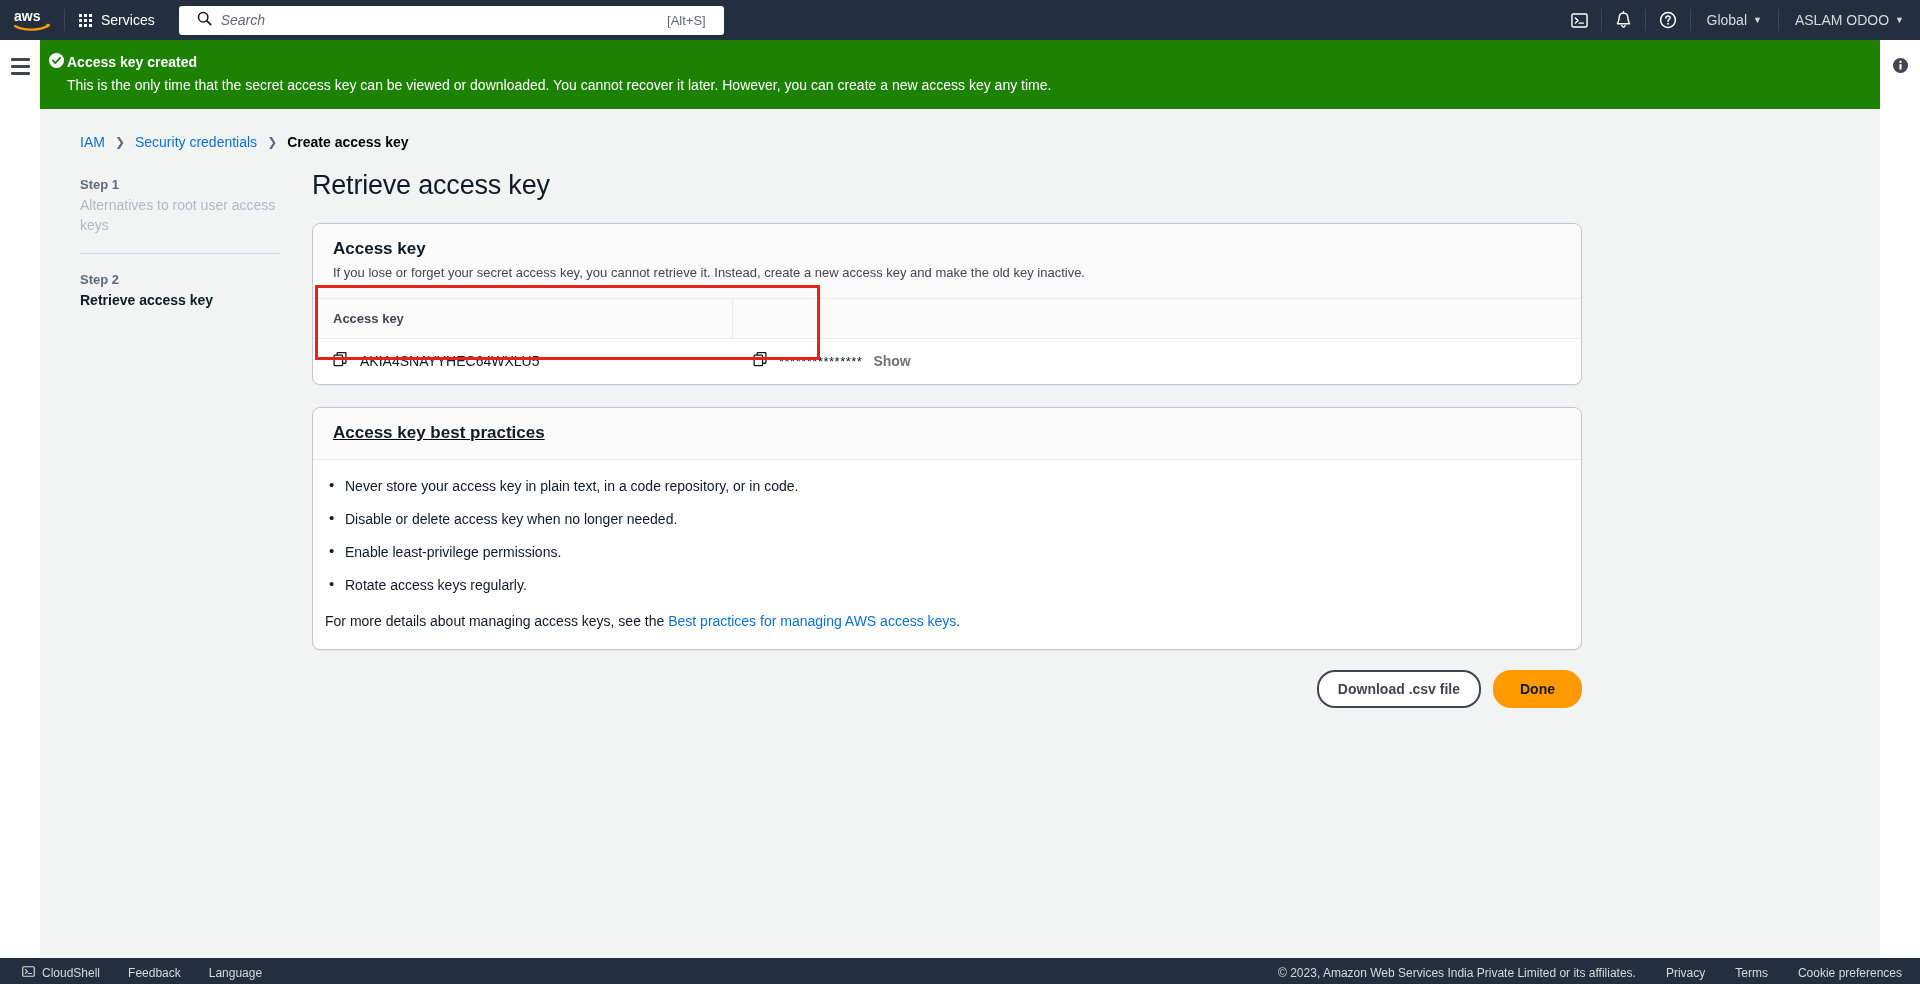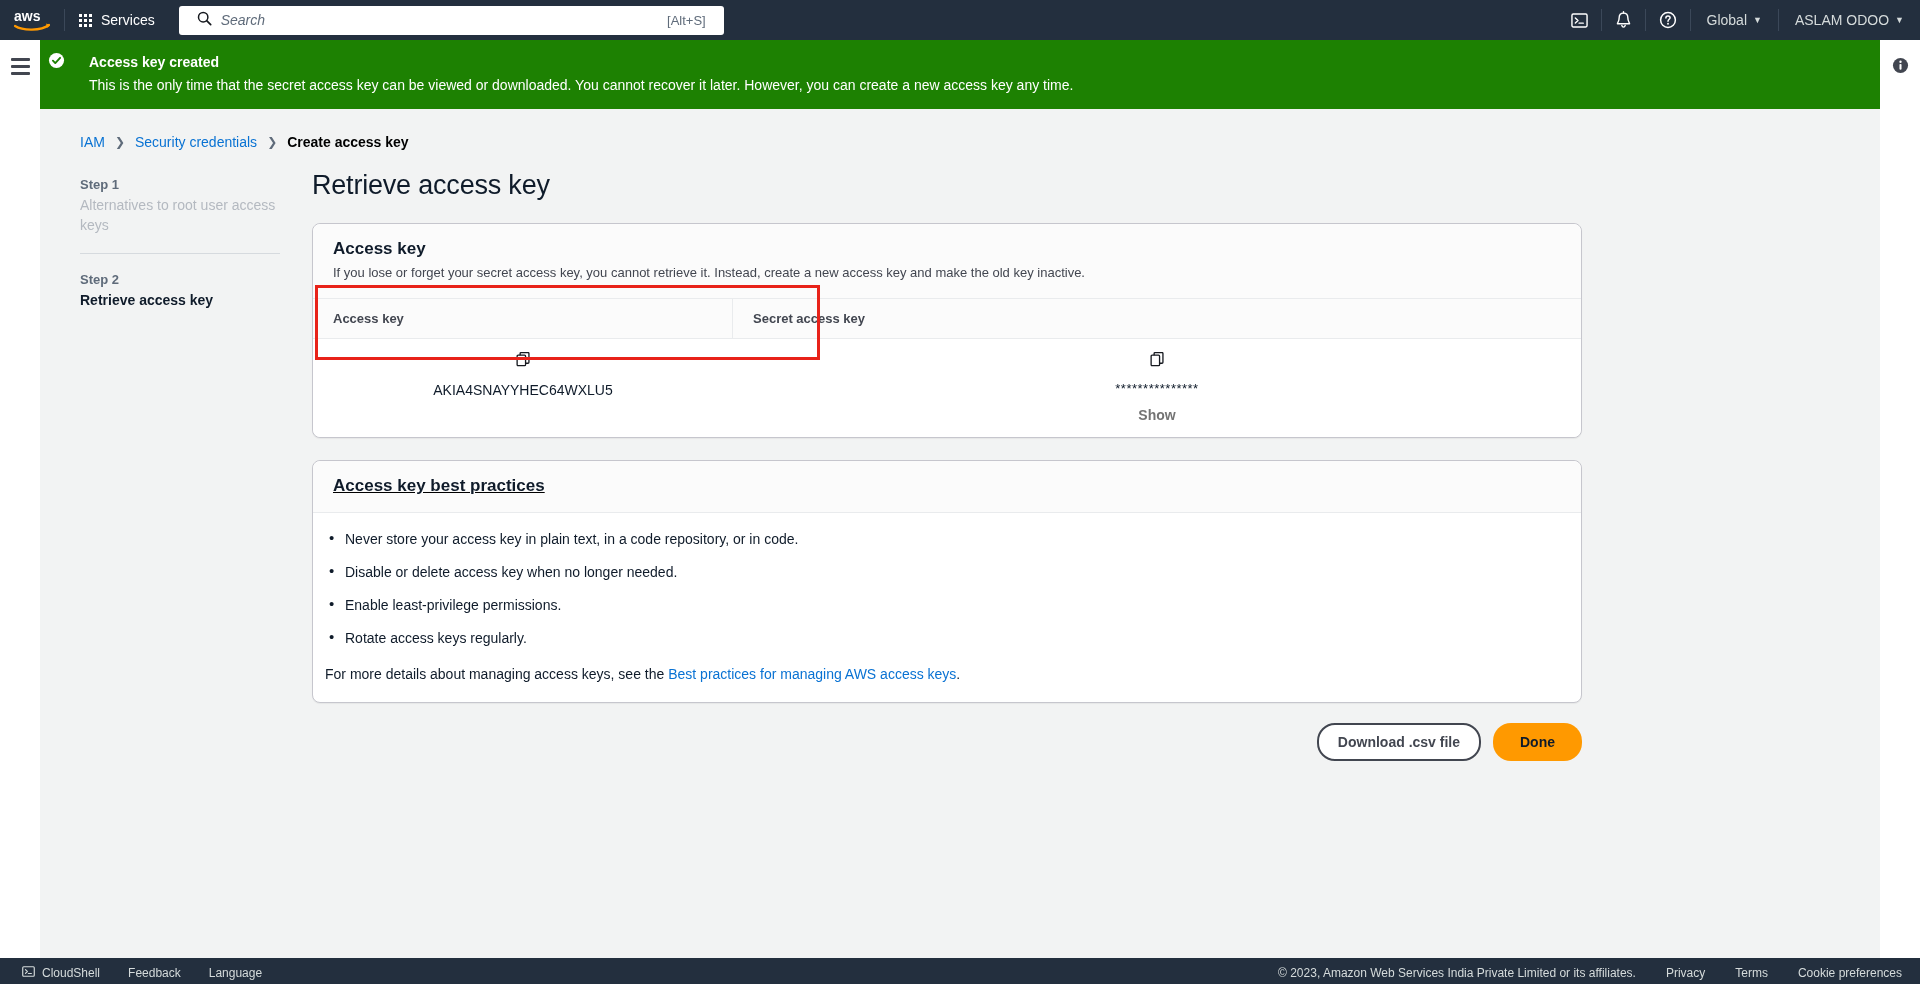--- a/index.html
+++ b/index.html
@@ -71,21 +71,21 @@
   .hamburger { cursor: pointer; width: 19px; }
   .hamburger i {
     display: block; height: 3px; background: #424650;
     margin-bottom: 4px; border-radius: 1px;
   }
   .hamburger i:last-child { margin-bottom: 0; }
   .flash {
     flex: 1; background: #1d8102; color: #fff;
     padding: 12px 0 14px 0;
   }
-  .flash-inner { display: flex; gap: 24px; padding: 0 8px 0 8px; }
+  .flash-inner { display: flex; gap: 2px; padding: 0 8px 0 8px; }
   .flash-body { padding-top: 1px; }
   .flash-title { font-size: 14px; font-weight: bold; line-height: 18px; }
   .flash-desc { font-size: 14px; line-height: 20px; margin-top: 4px; }
   .right-rail {
     width: 40px; flex: none; background: #fff;
     display: flex; justify-content: center; padding-top: 17px;
   }
 
   
   .page {
@@ -142,21 +142,21 @@
   }
   .kt-th {
     font-size: 13px; font-weight: bold; color: #424650;
     padding: 12px 20px 12px 20px;
   }
   .kt-th.c1 { width: 420px; flex: none; border-right: 1px solid #e9ebed; }
   .kt-th.c2 { flex: 1; }
   .kt-row { display: flex; background: #fff; border-radius: 0 0 8px 8px; }
   .kt-td {
     font-size: 14px; color: #0f1b2a; padding: 13px 20px 14px 20px;
-    display: flex; align-items: center; gap: 12px; flex-direction: column;
+    display: flex; align-items: center; gap: 12px;
   }
   .kt-td.c1 { width: 420px; flex: none; }
   .kt-td.c2 { flex: 1; gap: 11px; }
   .copy-icon { cursor: pointer; flex: none; }
   .masked { font-size: 13px; letter-spacing: 0.5px; color: #0f1b2a; }
   .show-link { color: #737373; font-size: 14px; font-weight: bold; cursor: pointer; }
 
   
   .bp-body { padding: 16px 20px 20px 12px; }
   .bp-list { list-style: none; }
@@ -334,21 +334,20 @@
           <div class="card-head">
             <div class="card-title">Access key</div>
             <div class="card-sub">If you lose or forget your secret access key, you cannot retrieve it. Instead, create a new access key and make the old key inactive.</div>
           </div>
 
           <div class="keytable-wrap">
             <div class="redbox"></div>
 
             <div class="kt-head">
               <div class="kt-th c1">Access key</div>
-              <div class="kt-th c2">Secret access key</div>
             </div>
 
             <div class="kt-row">
               <div class="kt-td c1">
                 <span class="copy-icon">
                   <svg width="15" height="15" viewBox="0 0 16 16">
                     <rect x="1.2" y="3.4" width="9" height="11.2" rx="1" stroke="#16191f" stroke-width="1.4" fill="#fff"></rect>
                     <path d="M4.4 3.4 V1.6 a1 1 0 0 1 1 -1 h7.4 a1 1 0 0 1 1 1 v9.4 a1 1 0 0 1 -1 1 h-2.6" stroke="#16191f" stroke-width="1.4" fill="none"></path>
                   </svg>
                 </span>

